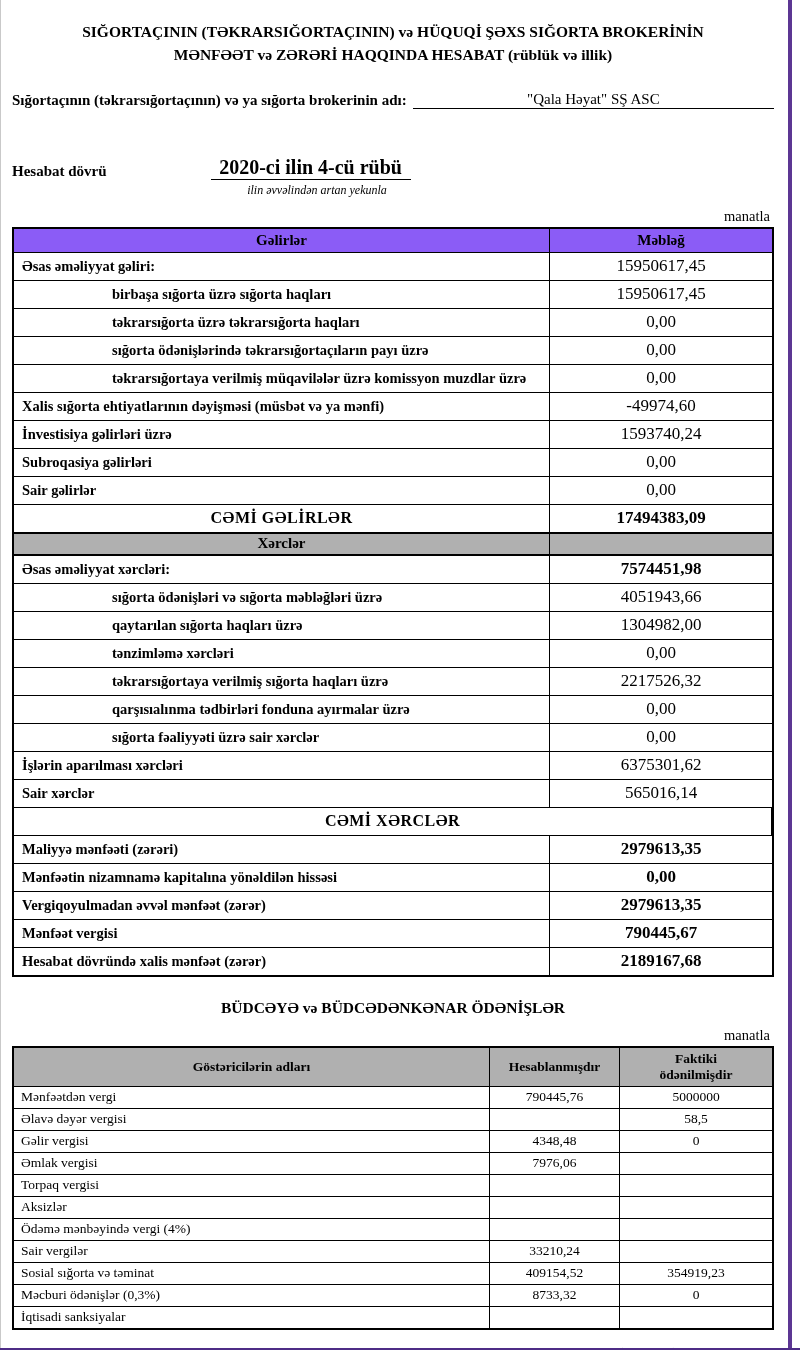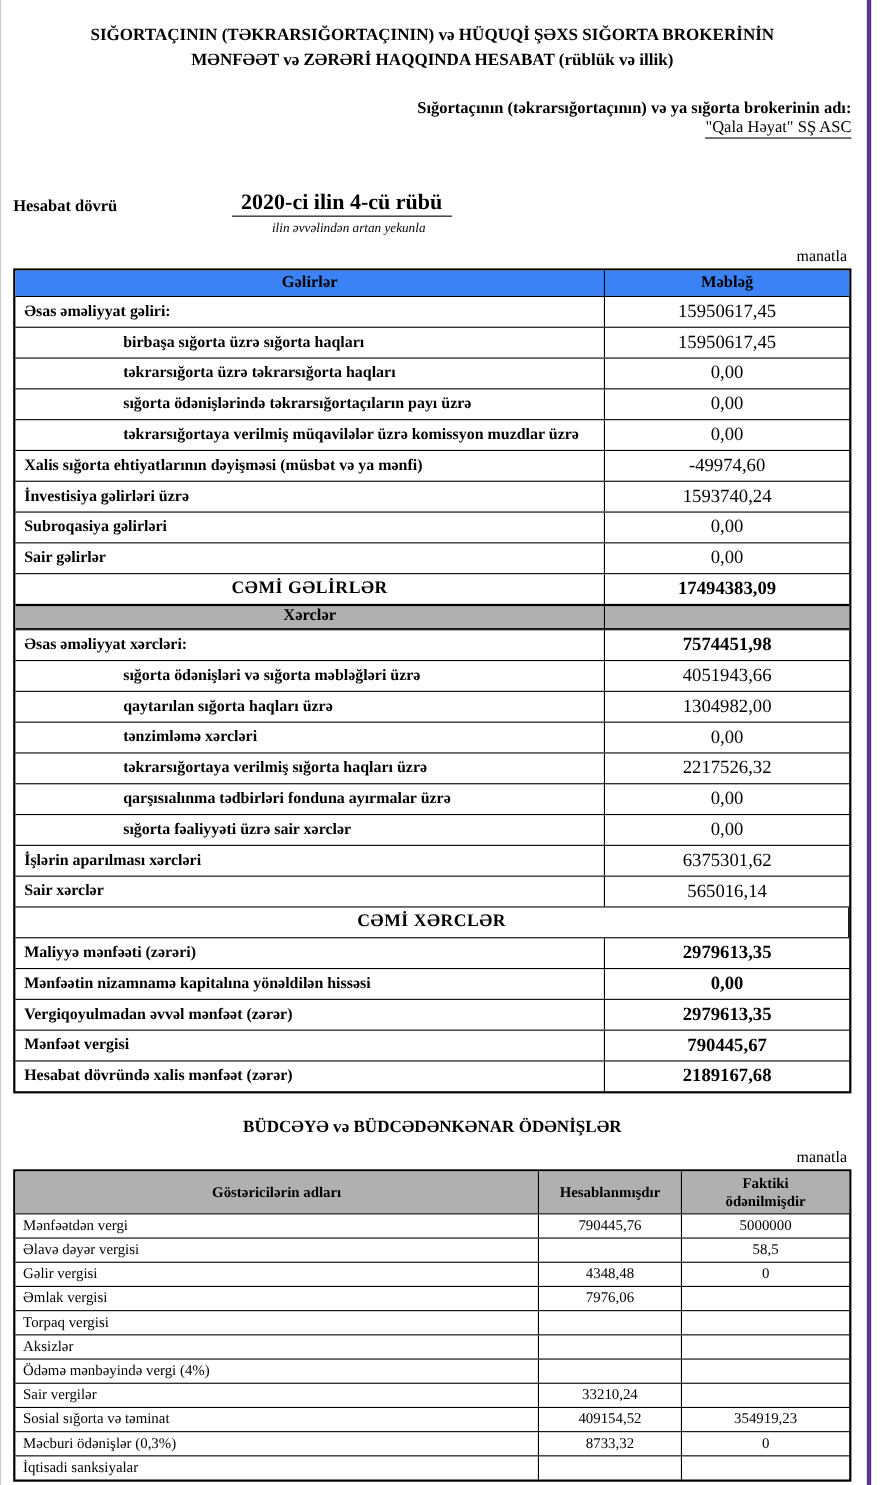--- a/index.html
+++ b/index.html
@@ -21,31 +21,31 @@
   .edge-bottom{ position:absolute; left:0; right:0; bottom:0; height:5px; background:#4d2c86; }
 
   .title {
     text-align: center;
     font-weight: bold;
     font-size: 15.5px;
     line-height: 1.5;
     padding: 6px 48px 0 48px;
   }
   .info-line { display: flex; align-items: flex-end; margin-top: 8px; font-size: 15px; }
-  .info-line.first { margin-top: 24px; flex-direction: column; }
+  .info-line.first { margin-top: 24px; }
   .info-label { font-weight: bold; white-space: nowrap; }
   .u { border-bottom: 1px solid #000; text-align: center; display: inline-block; }
   .name-u { flex: 1; margin-left: 6px; font-size: 15px; }
   .period-u { width: 200px; margin-left: 104px; font-weight: bold; font-size: 20px; margin-top: 39px; }
   .italic-note { font-style: italic; font-size: 12px; margin-top: 3px; margin-left: 150px; width: 310px; text-align: center; }
   .manatla { text-align: right; font-size: 14.5px; margin: 10px 4px 2px 0; }
 
   
   .tbl1 { border: 2px solid #000; }
-  .t1-head { display: flex; background: #3b82f6; min-height: 23px; }
+  .t1-head { display: flex; background: #8b5cf6; min-height: 23px; }
   .t1-head .lbl, .t1-head .val {
     display: flex; align-items: center; justify-content: center;
     font-weight: bold; font-size: 15px;
   }
   .t1-head .lbl { flex: 1; border-right: 1px solid #000; }
   .t1-head .val { width: 222px; }
   .t1-row { display: flex; border-top: 1px solid #000; min-height: 28px; align-items: stretch; }
   .t1-row .lbl {
     flex: 1; border-right: 1px solid #000;
     padding: 3px 8px 3px 8px; font-size: 14.5px;

